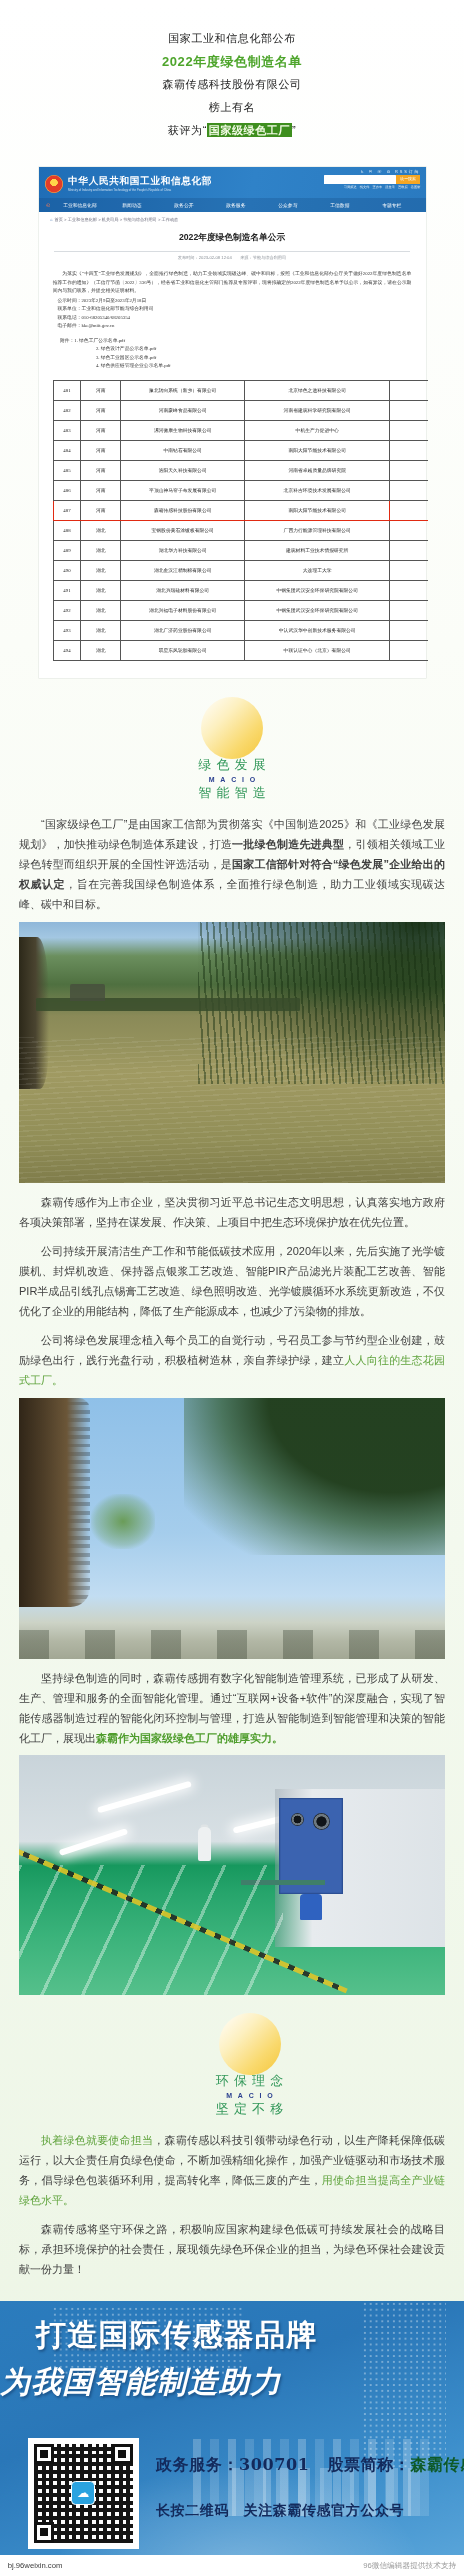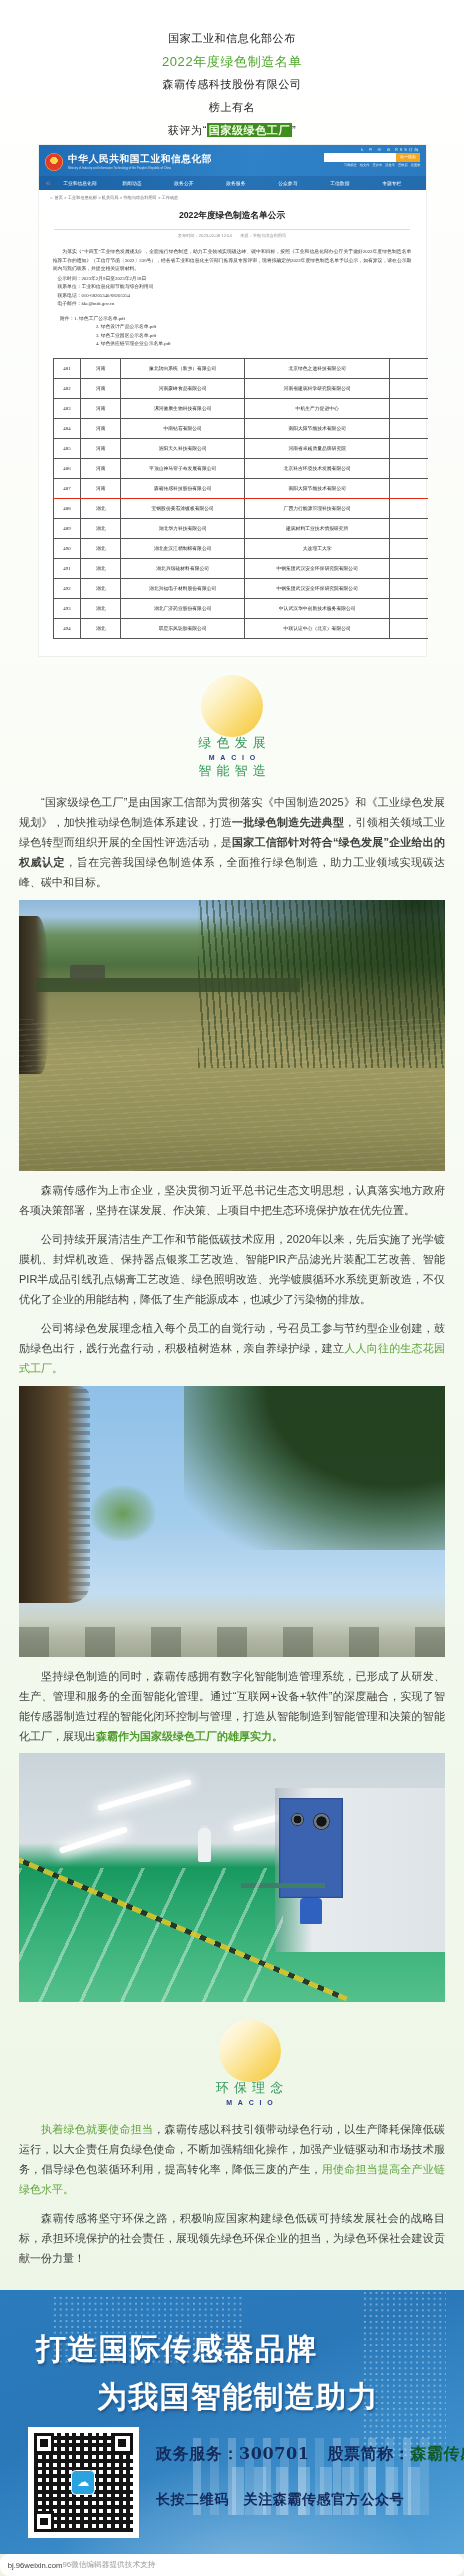--- a/index.html
+++ b/index.html
@@ -3,25 +3,25 @@
 <meta charset="utf-8">
 <style>
   html,body{margin:0;padding:0;}
   body{width:464px;font-family:"Liberation Sans","DejaVu Sans",sans-serif;background:#e9f3e2;}
   .page{width:464px;height:2576px;overflow:hidden;display:flex;flex-direction:column;
         background:linear-gradient(180deg,#ffffff 0%,#fbfdf8 25%,#f3f9ee 60%,#ecf5e4 100%);}
 
   
   .headline{padding-top:27px;text-align:center;}
   .hl-line{font-size:11px;color:#222;line-height:23px;letter-spacing:0.6px;}
-  .hl-green{color:#4ea52c;font-weight:normal;font-size:13px;}
+  .hl-green{color:#4ea52c;font-weight:bold;font-size:13px;}
   .hl-box{background:#3e8e1e;color:#f2fbe4;padding:1.3px 1.9px;font-weight:bold;}
 
   
-  .doc-shot{width:387px;margin:3px auto 0;background:#fff;box-shadow:0 0 0 0.6px #e3e8e3;}
+  .doc-shot{width:387px;margin:25px auto 0;background:#fff;box-shadow:0 0 0 0.6px #e3e8e3;}
   .miit-header{background:linear-gradient(100deg,#1f6db6 0%,#2f82c8 55%,#2a7ac0 100%);color:#fff;}
   .mh-top{display:flex;align-items:center;padding:3.9px 6.4px 1.3px;position:relative;height:26px;}
   .emblem{width:18px;height:18px;border-radius:50%;flex:0 0 18px;
           background:radial-gradient(circle at 50% 42%,#ffd54a 0 26%,#e23c28 28% 100%);
           box-shadow:inset 0 0 0 0.6px rgba(255,210,80,.8);}
   .mh-titles{margin-left:5.2px;min-width:0;}
   .mh-title{font-size:9.7px;font-weight:bold;letter-spacing:0.6px;white-space:nowrap;}
   .mh-sub{font-size:3.2px;opacity:.75;transform:scale(.9);transform-origin:left;white-space:nowrap;}
   .mh-right{position:absolute;right:5.2px;top:1.9px;text-align:right;}
   .mh-icons{font-size:3.9px;opacity:.9;letter-spacing:1.9px;}
@@ -126,41 +126,41 @@
   .dots-left{left:52px;top:5.2px;width:193px;height:71px;}
   .dots-right{right:18px;top:0;width:84px;height:168px;}
   .skyline{position:absolute;bottom:39px;left:193px;width:245px;height:77px;opacity:.45;
      background:repeating-linear-gradient(90deg,rgba(255,255,255,.5) 0 7.7px,transparent 7.7px 17px,rgba(255,255,255,.3) 17px 26px,transparent 26px 35px);}
   .skyline2{position:absolute;bottom:39px;left:232px;width:193px;height:48px;opacity:.5;
      background:repeating-linear-gradient(90deg,rgba(255,255,255,.45) 0 11.6px,transparent 11.6px 22px);}
   .globe{position:absolute;bottom:-123px;left:58px;width:361px;height:213px;border-radius:50%;
      background:radial-gradient(ellipse at center,rgba(255,255,255,.28),rgba(255,255,255,.08) 55%,transparent 72%);}
   .slogan{position:relative;font-family:"DejaVu Serif","Liberation Serif",serif;font-weight:bold;
      font-size:30px;letter-spacing:1.3px;text-shadow:1.3px 1.9px 2.6px rgba(10,40,80,.45);}
-  .slogan1{padding-top:39px;margin-left:36px;}
-  .slogan2{margin-top:6.4px;margin-left:97px;}
+  .slogan1{padding-top:14px;margin-left:36px;}
+  .slogan2{margin-top:6.4px;font-style:italic;}
   .footer-row{position:absolute;left:28px;top:137px;right:10.3px;display:flex;gap:17px;}
   .qr{width:111px;height:111px;background:#fff;padding:5.8px;flex:0 0 111px;position:relative;}
   .qr-inner{width:99px;height:99px;position:relative;
      background:repeating-linear-gradient(0deg,#141414 0 3.9px,transparent 3.9px 7.7px),
                 repeating-linear-gradient(90deg,#141414 0 3.9px,#fdfdfd 3.9px 7.7px);}
   .qr-eye{position:absolute;width:20.6px;height:20.6px;border:3.2px solid #111;background:#fff;}
   .qr-eye::after{content:"";position:absolute;left:3.2px;top:3.2px;width:7.7px;height:7.7px;background:#111;}
   .qr-eye1{left:0;top:0;} .qr-eye2{right:0;top:0;} .qr-eye3{left:0;bottom:0;}
   .qr-center{position:absolute;left:37px;top:37px;width:24.5px;height:24.5px;border-radius:4.5px;
      background:#2aa3e0;border:1.9px solid #fff;color:#fff;font-size:12.3px;line-height:23px;text-align:center;}
   .footer-texts{font-family:"DejaVu Serif","Liberation Serif",serif;font-weight:bold;color:#132a5c;padding-top:17px;}
   .stock-line{font-size:16px;letter-spacing:0.6px;white-space:nowrap;}
   .stock-name{color:#0e5a28;}
   .stock-gap{display:inline-block;width:18px;}
   .qr-caption{margin-top:26px;font-size:14px;letter-spacing:0.6px;white-space:nowrap;}
 
   
-  .page-bar{height:22.6px;background:#fff;display:flex;align-items:center;
-     padding:0 7.7px;font-size:7.7px;margin-top:auto;border-radius:9px;}
+  .page-bar{height:22.6px;background:#fff;display:flex;align-items:center;justify-content:space-between;
+     padding:0 7.7px;font-size:7.7px;margin-top:auto;}
   .pb-left{color:#3c3c3c;}
   .pb-right{color:#9a9a9a;}
 </style>
 </head>
 <body>
 
 <div class="page">
 
   <header class="headline">
     <div class="hl-line">国家工业和信息化部公布</div>
@@ -359,20 +359,21 @@
     <div class="fac-table"></div>
     <div class="fac-chair"></div>
     <div class="fac-floorshine"></div>
     <div class="fac-hazard"></div>
   </figure>
 
   <section class="brand-badge badge2">
     <div class="sun"></div>
     <div class="bb-top">环保理念</div>
     <div class="bb-brand">MACIO</div>
+    <div class="bb-bottom">坚定不移</div>
   </section>
 
   <p class="para p-first"><span class="run-g">执着绿色就要使命担当</span><span>，森霸传感以科技引领带动绿色行动，以生产降耗保障低碳运行，以大企责任肩负绿色使命，不断加强精细化操作，加强产业链驱动和市场技术服务，倡导绿色包装循环利用，提高转化率，降低三废的产生，</span><span class="run-g">用使命担当提高全产业链绿色水平。</span></p>
   <p class="para"><span>森霸传感将坚守环保之路，积极响应国家构建绿色低碳可持续发展社会的战略目标，承担环境保护的社会责任，展现领先绿色环保企业的担当，为绿色环保社会建设贡献一份力量！</span></p>
 
   <footer class="brand-footer">
     <div class="dots dots-left"></div>
     <div class="dots dots-right"></div>
     <div class="skyline"></div>
     <div class="skyline2"></div>

